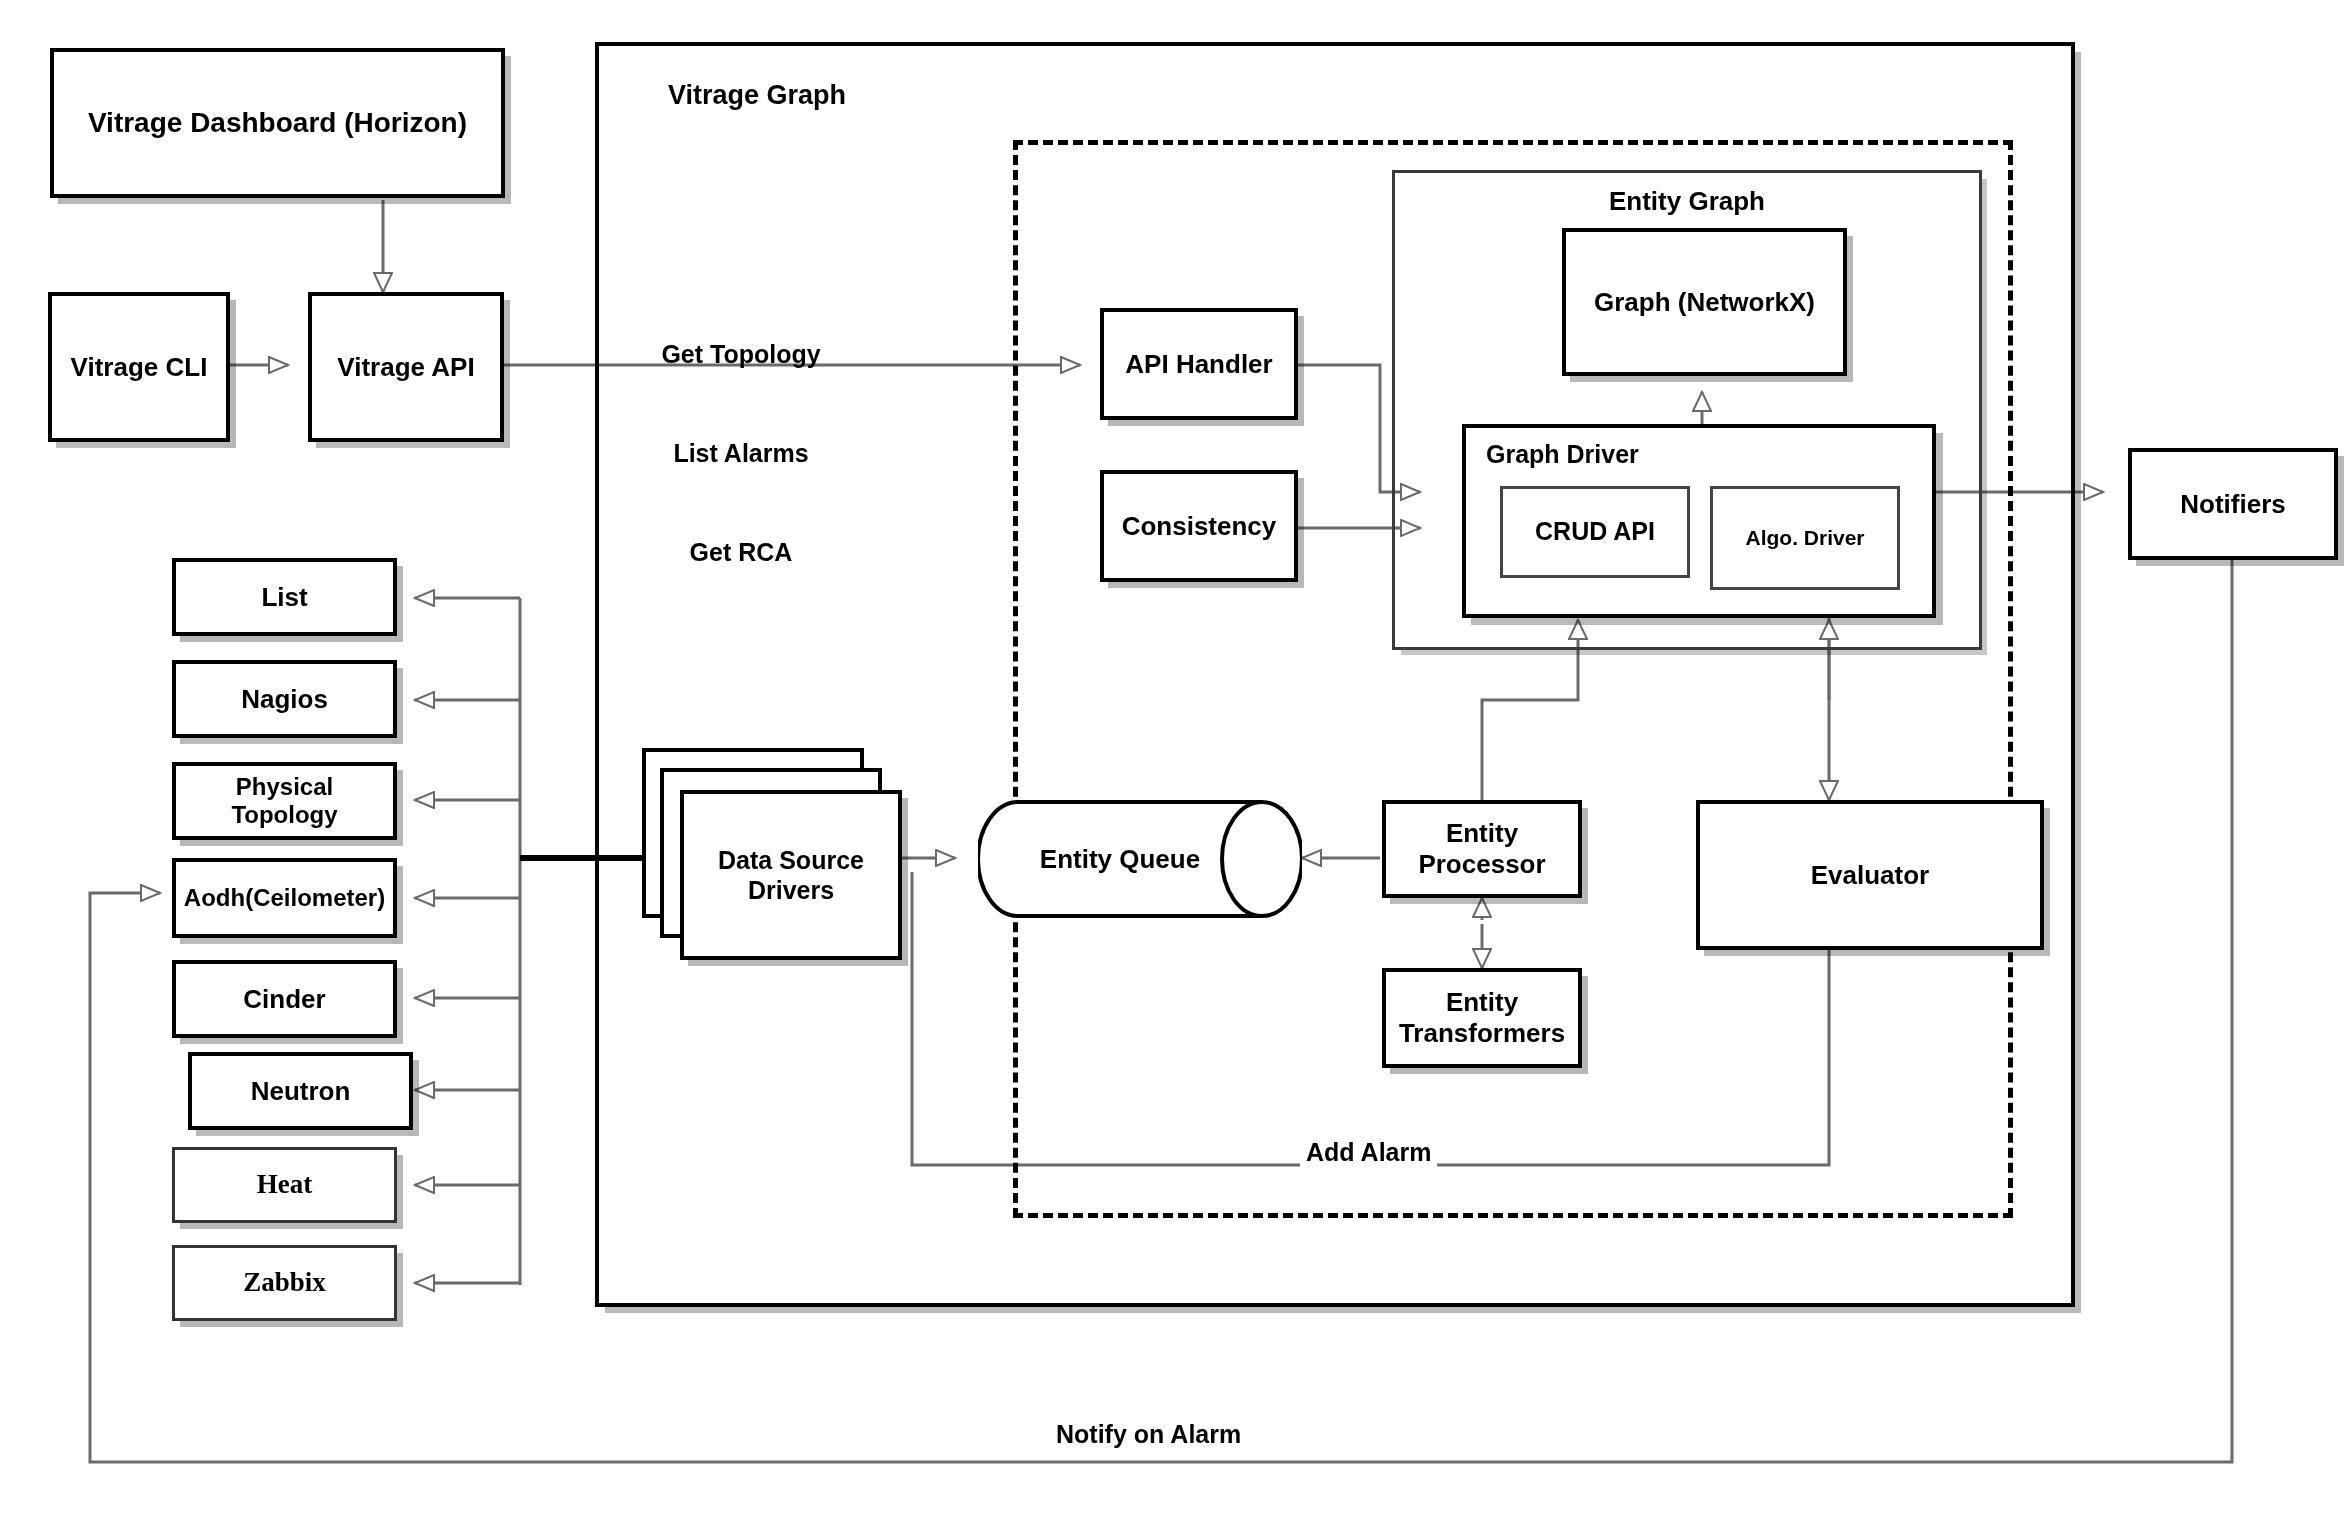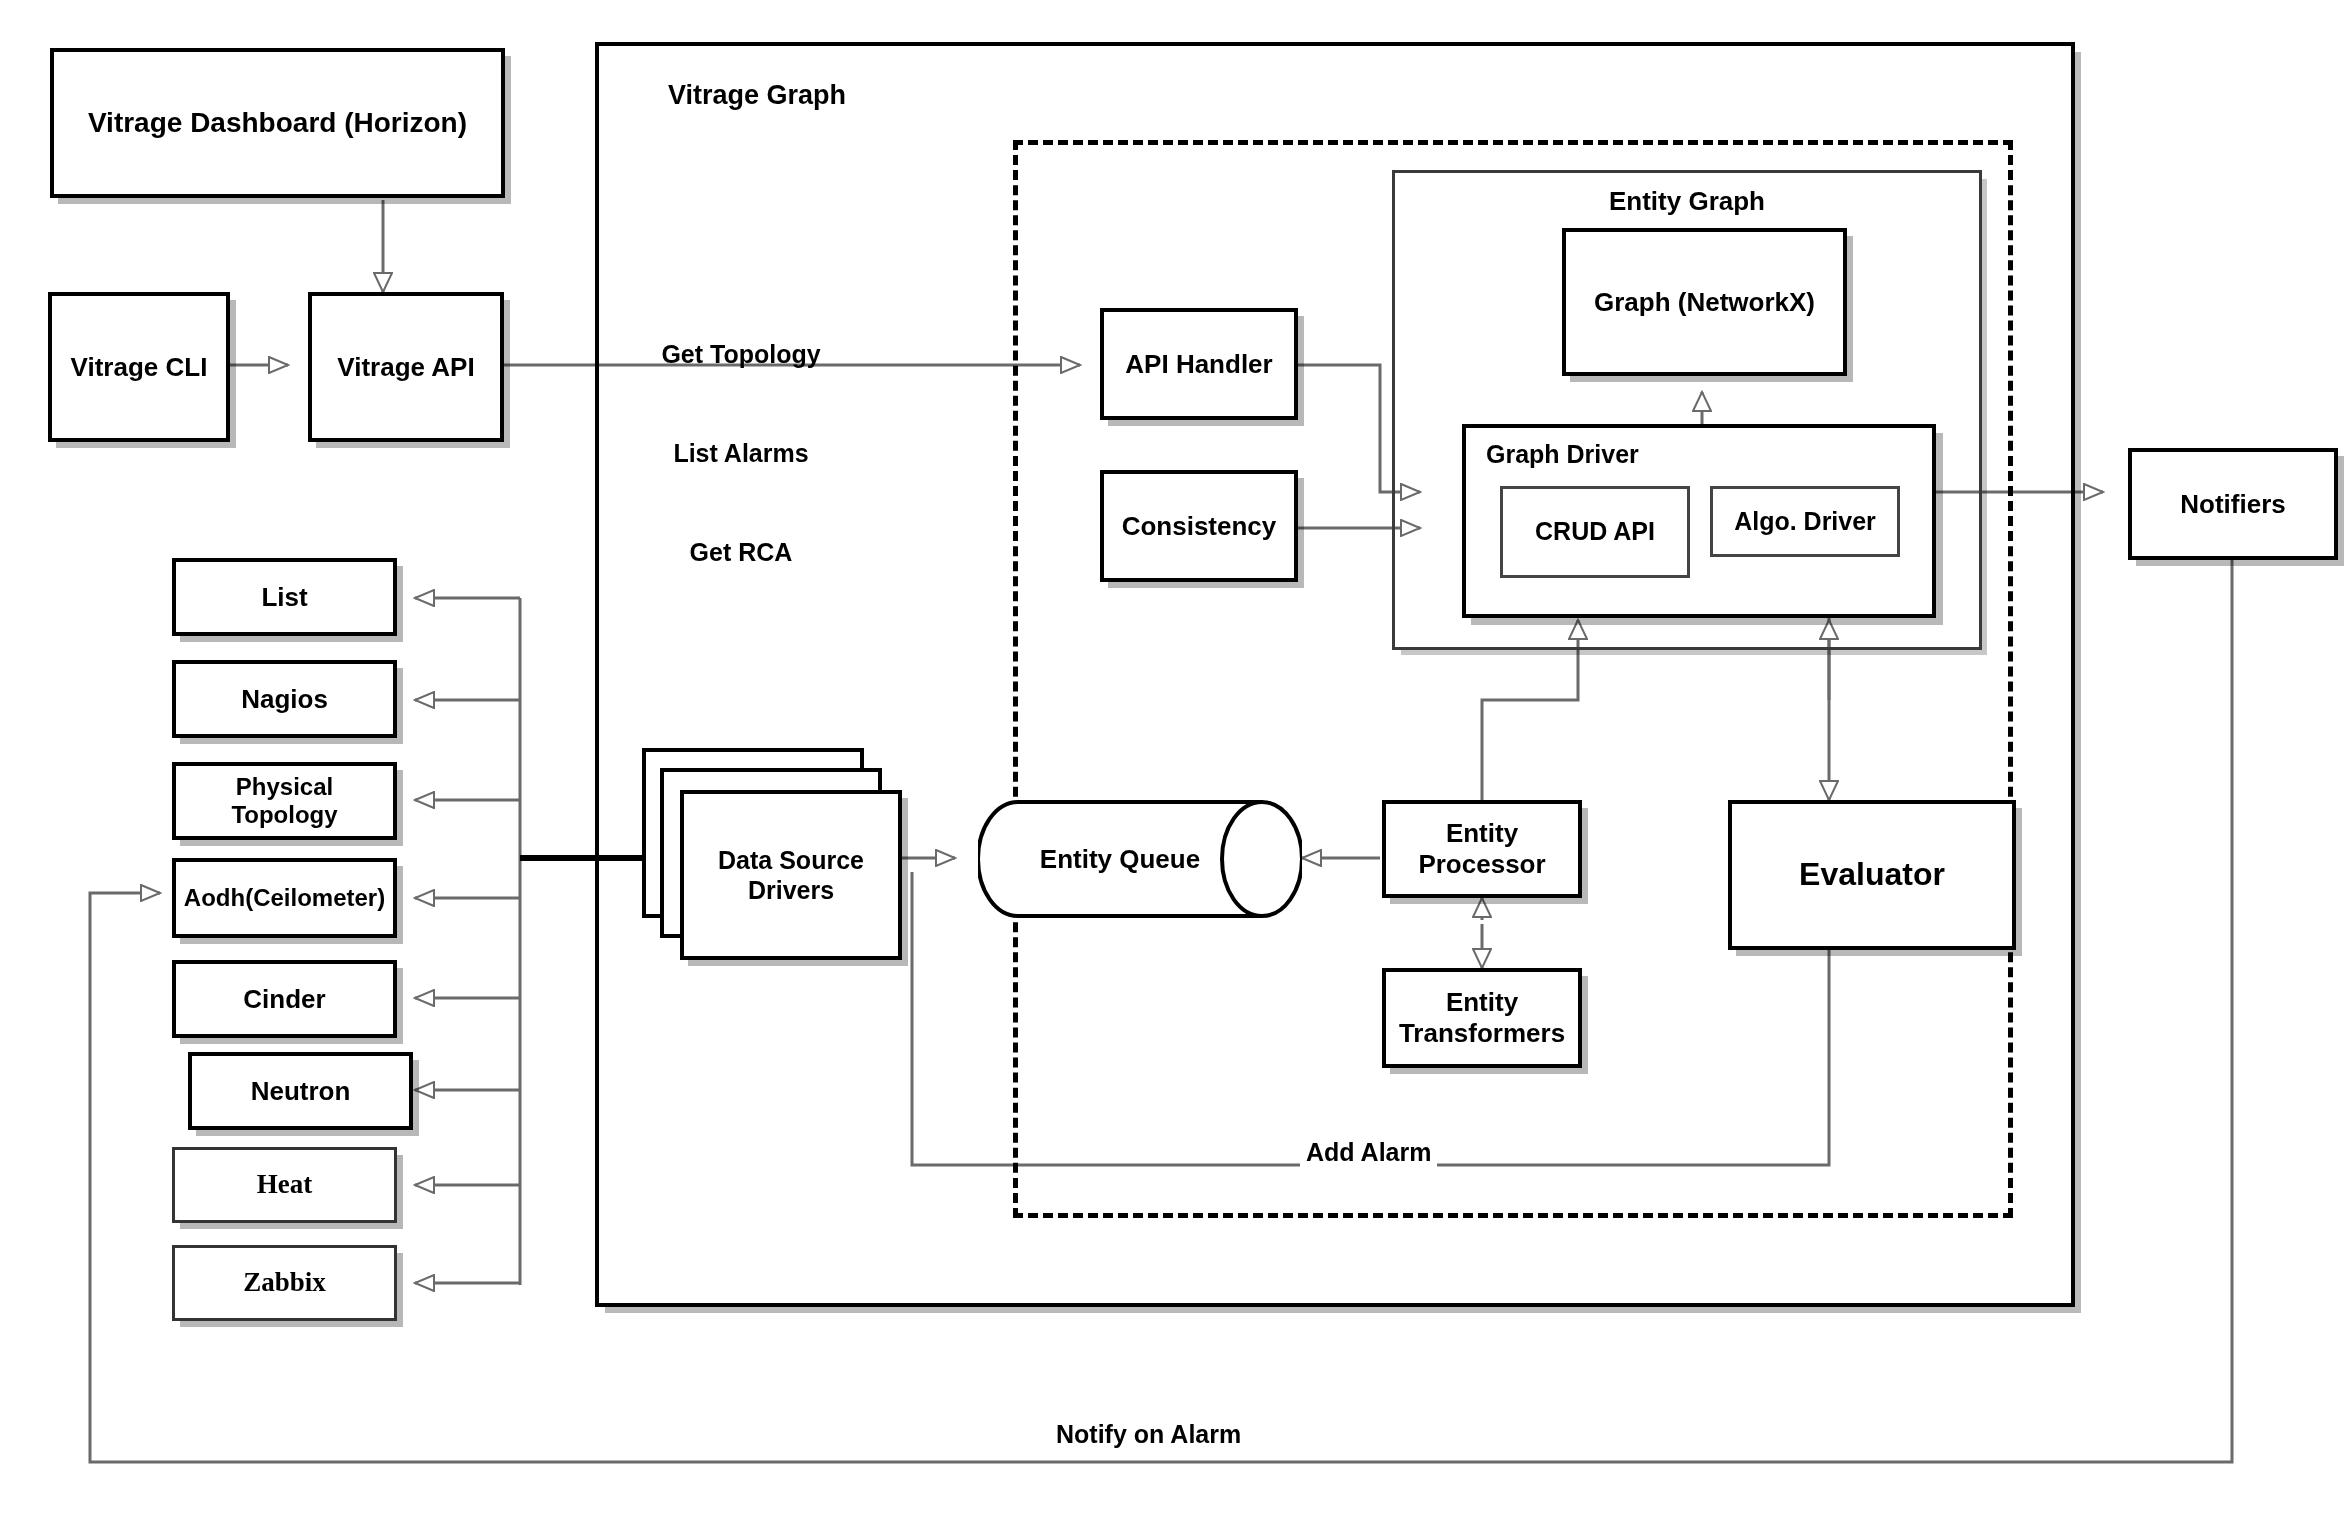--- a/index.html
+++ b/index.html
@@ -279,21 +279,21 @@
     <span>Graph (NetworkX)</span>
   </div>
 
   <div class="node" style="left:1462px; top:424px; width:474px; height:194px;
               display:block; box-shadow:8px 8px 0 -1px rgba(0,0,0,0.28);">
     <div style="position:absolute; left:20px; top:12px; font-size:25px; font-weight:bold;">Graph Driver</div>
     <div class="node thin" style="left:34px; top:58px; width:190px; height:92px; font-size:25px;
                 position:absolute; box-shadow:none; border-width:3px; border-color:#444;">
       <span>CRUD API</span>
     </div>
-    <div class="node thin" style="left:244px; top:58px; width:190px; height:71px; font-size:25px;
+    <div class="node thin" style="left:244px; top:58px; width:190px; height:104px; font-size:21px;
                 position:absolute; box-shadow:none; border-width:3px; border-color:#444;">
       <span>Algo. Driver</span>
     </div>
   </div>
 
   <div class="cylinder" style="left:978px; top:800px; width:324px; height:118px;">
     <svg width="324" height="118" viewBox="0 0 324 118">
       <path d="M 40,2 L 284,2 A 40,57 0 0 1 284,116 L 40,116 A 40,57 0 0 1 40,2 Z" fill="#ffffff" stroke="#000000" stroke-width="4"></path>
       <path d="M 284,2 A 40,57 0 0 0 284,116" fill="none" stroke="#000000" stroke-width="4"></path>
     </svg>
@@ -305,21 +305,21 @@
     <span>Entity</span>
     <span>Processor</span>
   </div>
 
   <div class="node" style="left:1382px; top:968px; width:200px; height:100px; font-size:26px;
               flex-direction:column;">
     <span>Entity</span>
     <span>Transformers</span>
   </div>
 
-  <div class="node" style="left:1696px; top:800px; width:288px; height:150px; font-size:32px;margin-left:32px;">
+  <div class="node" style="left:1696px; top:800px; width:348px; height:150px; font-size:26px;">
     <span>Evaluator</span>
   </div>
 
   <div class="node" style="left:2128px; top:448px; width:210px; height:112px; font-size:26px;">
     <span>Notifiers</span>
   </div>
 
   <div class="flabel onwire" style="left:1300px; top:1138px; font-size:25px;">Add Alarm</div>
 
   <div class="flabel onwire" style="left:1050px; top:1420px; font-size:25px;">Notify on Alarm</div>

